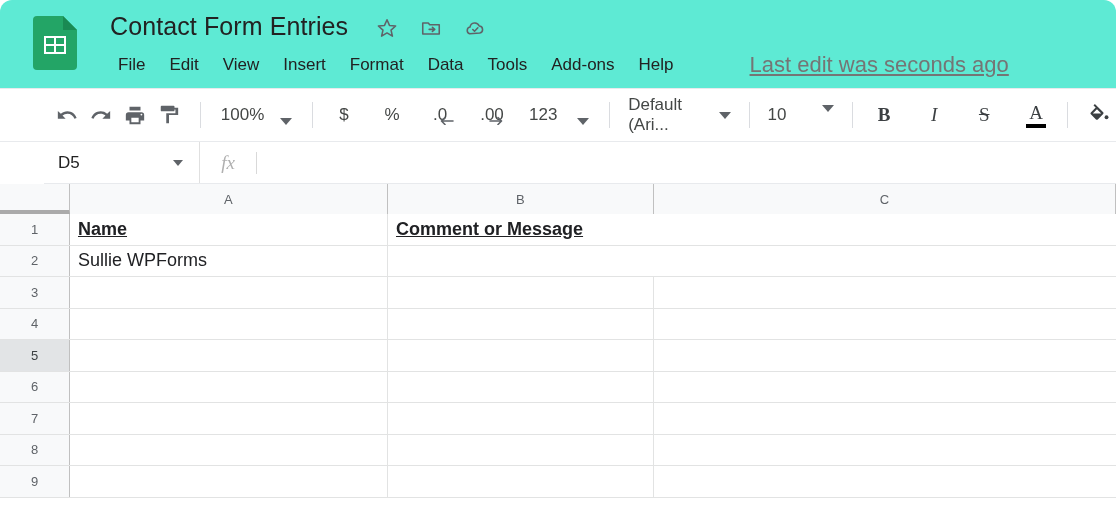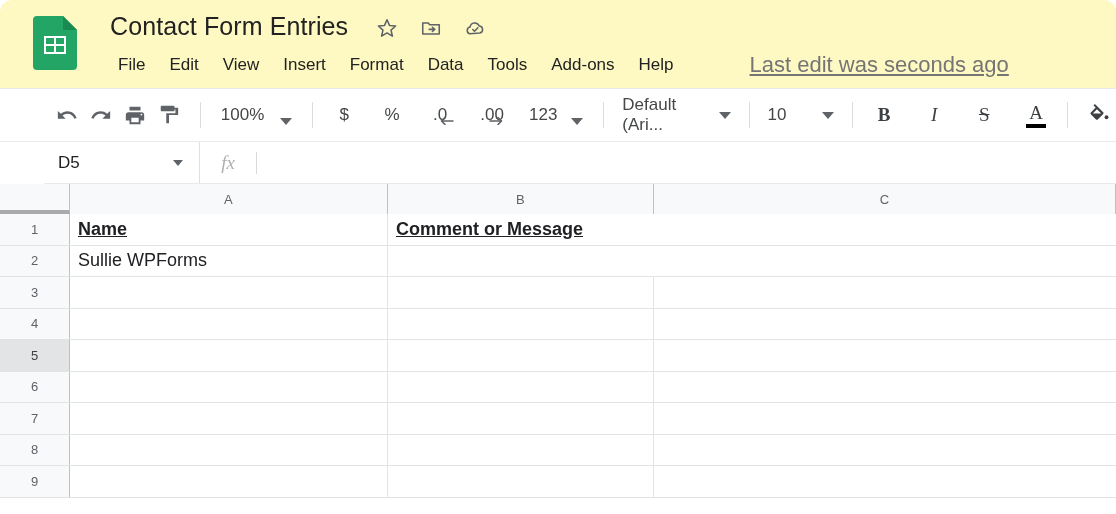--- a/index.html
+++ b/index.html
@@ -14,21 +14,21 @@
     width: 1116px; height: 514px;
     background: #ffffff;
     border-radius: 12px;
     overflow: hidden;
   }
 
   
   .header {
     position: relative;
     height: 88px;
-    background: #fef9c3;
+    background: #5eead4;
     padding: 10px 0 0 0;
   }
   .sheets-logo {
     position: absolute;
     left: 33px; top: 16px;
     width: 44px; height: 54px;
   }
   .title-row {
     position: absolute;
     left: 110px; top: 12px;
@@ -102,21 +102,21 @@
     border-left: 6px solid transparent;
     border-right: 6px solid transparent;
     border-top: 7px solid #5f6368;
   }
   .tb-text { font-size: 17px; color: #444746; }
   .fontname {
     display: flex; align-items: center; gap: 22px;
     padding: 0 4px; cursor: pointer;
   }
   .fontsize {
-    display: flex; align-items: center; gap: 36px;
+    display: flex; gap: 36px;
     padding: 0 4px; cursor: pointer;
   }
   .bold-b { font-weight: 700; font-size: 19px; color: #3c4043; font-family: "Liberation Serif", serif; }
   .ital-i { font-style: italic; font-size: 19px; color: #3c4043; font-family: "Liberation Serif", serif; }
   .strike-s { font-size: 19px; color: #3c4043; text-decoration: line-through; font-family: "Liberation Serif", serif; }
   .textcolor {
     display: flex; flex-direction: column; align-items: center;
     line-height: 1; cursor: pointer;
   }
   .textcolor .glyph { font-size: 19px; color: #3c4043; font-family: "Liberation Serif", serif; }
@@ -328,21 +328,21 @@
       </span>
     </span>
     <span class="tb-btn" style="margin-left:18px">
       <span style="position:relative;display:inline-block;">
         <span class="tb-text">.00</span>
         <svg width="14" height="9" viewBox="0 0 14 9" style="position:absolute;left:9px;top:11px" fill="none" stroke="#5f6368" stroke-width="1.6" stroke-linecap="round" stroke-linejoin="round">
           <path d="M1 5h11M9 1.5 12.5 5 9 8.5"></path>
         </svg>
       </span>
     </span>
-    <span class="tb-zoom" style="margin-left:14px;gap:14px">
+    <span class="tb-zoom" style="margin-left:14px;gap:20px">
       <span class="tb-text">123</span>
       <span class="caret"></span>
     </span>
 
     <span class="tb-sep"></span>
 
     <span class="fontname">
       <span class="tb-text">Default (Ari...</span>
       <span class="caret"></span>
     </span>

